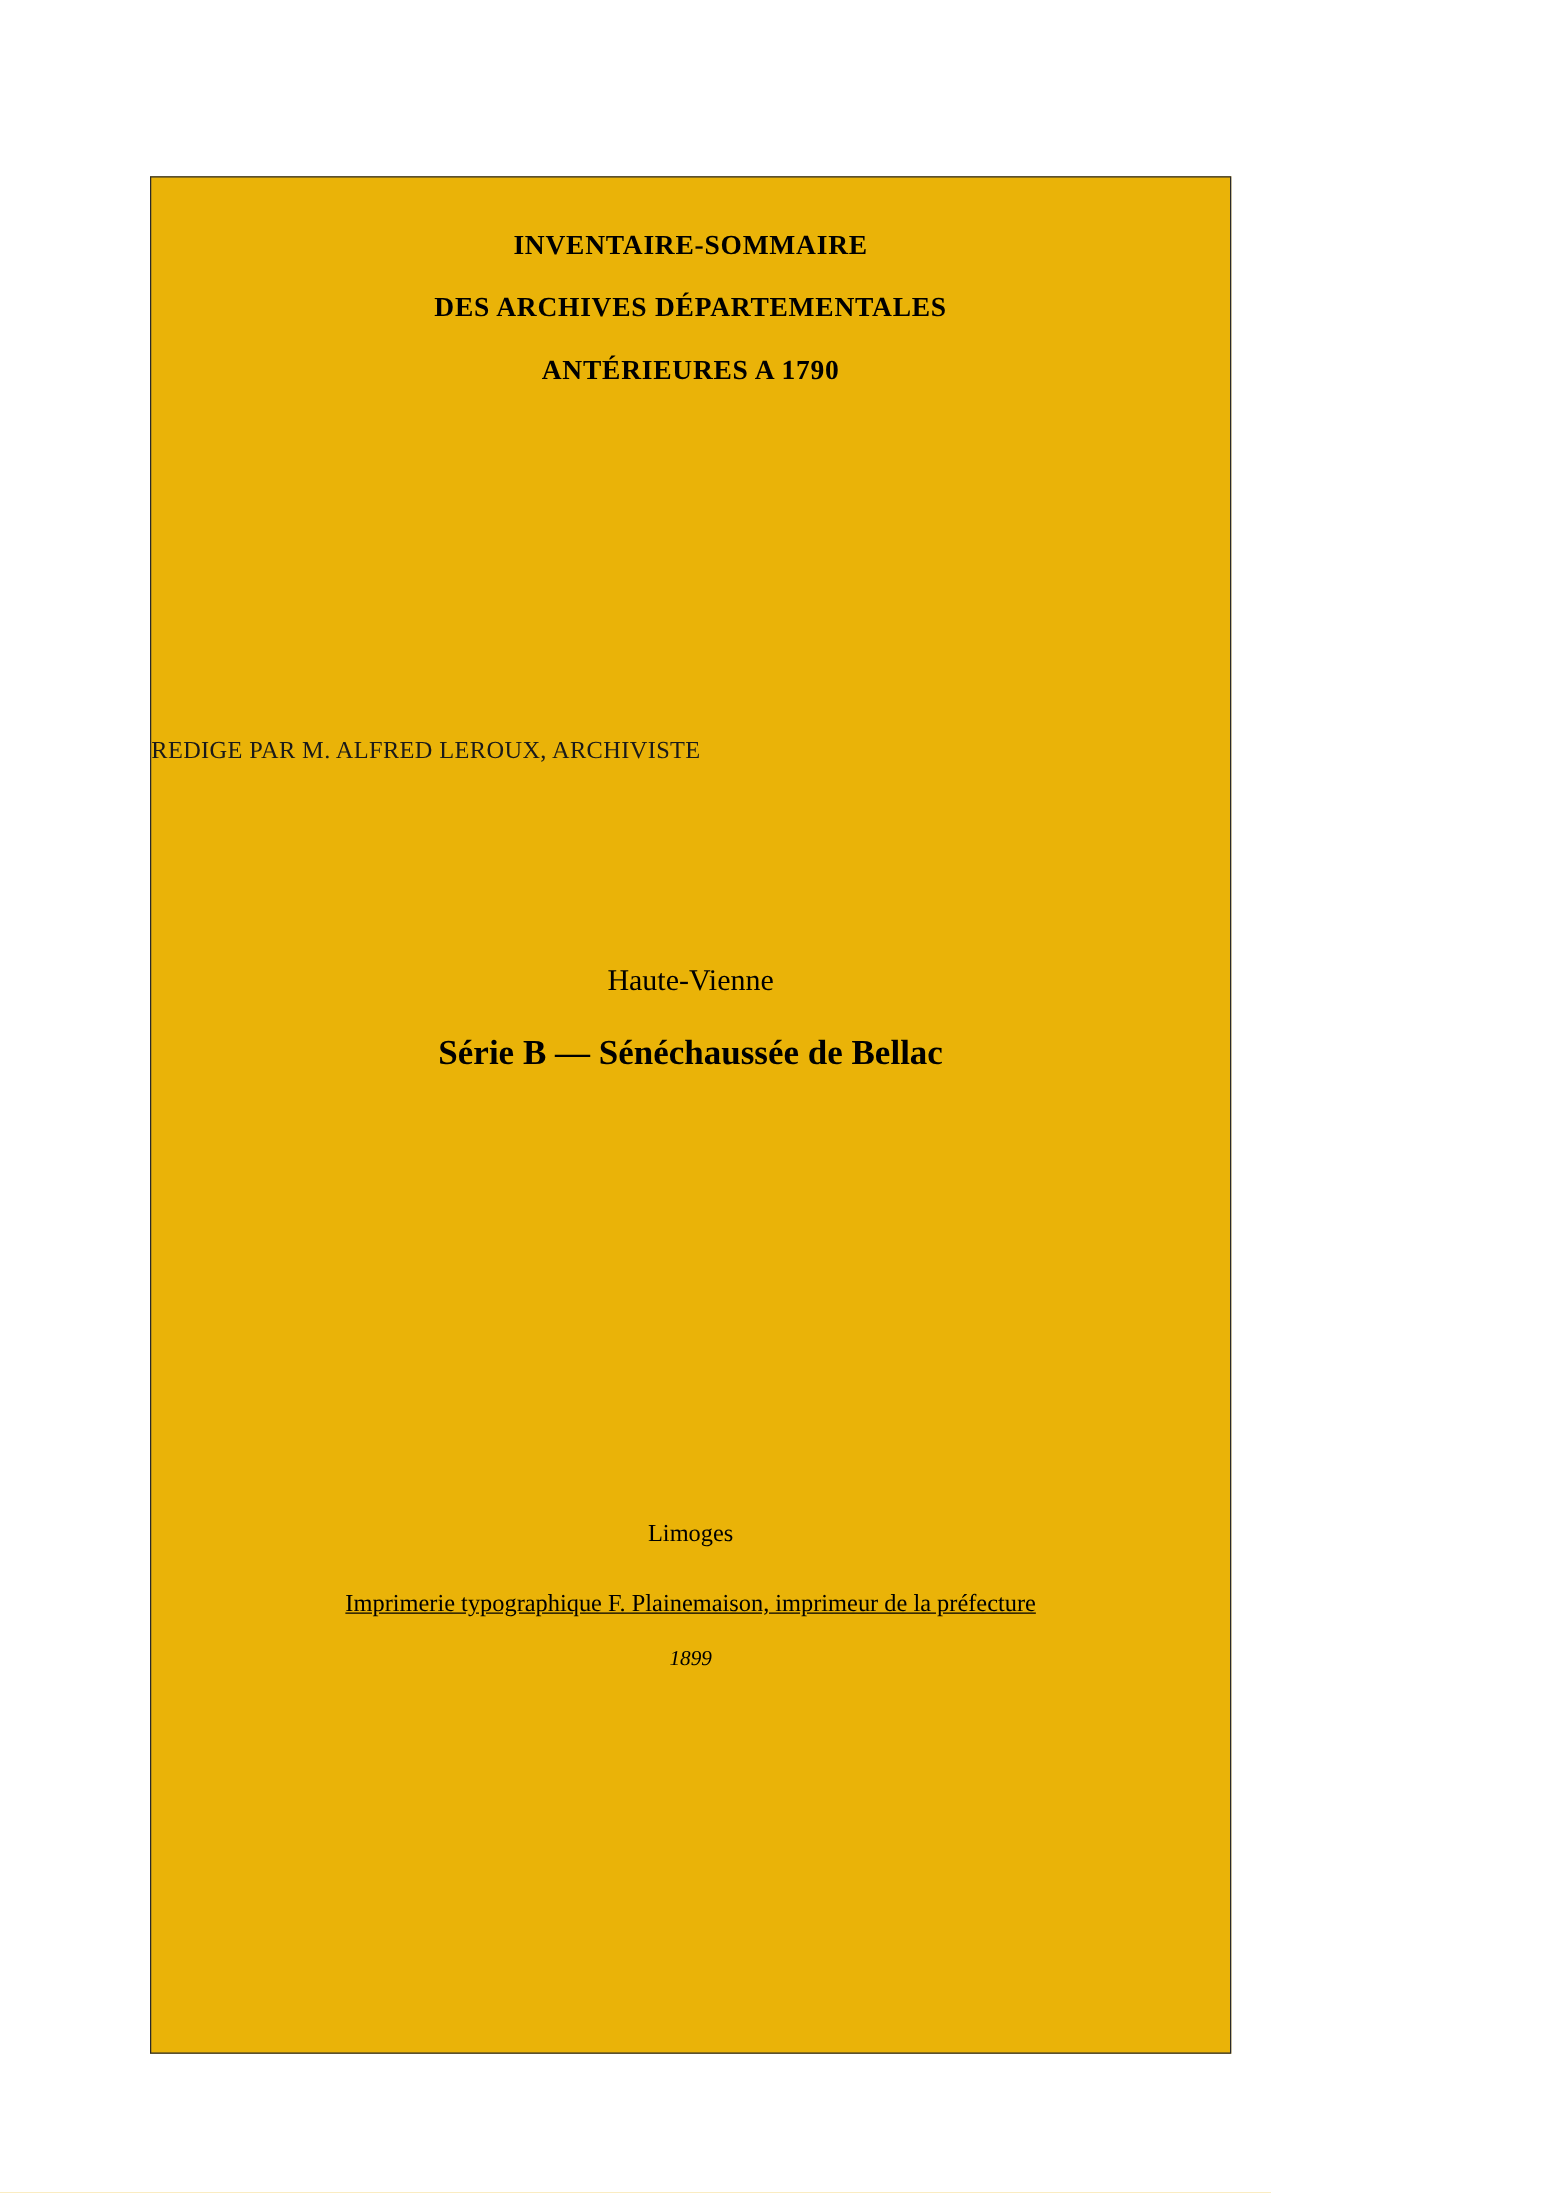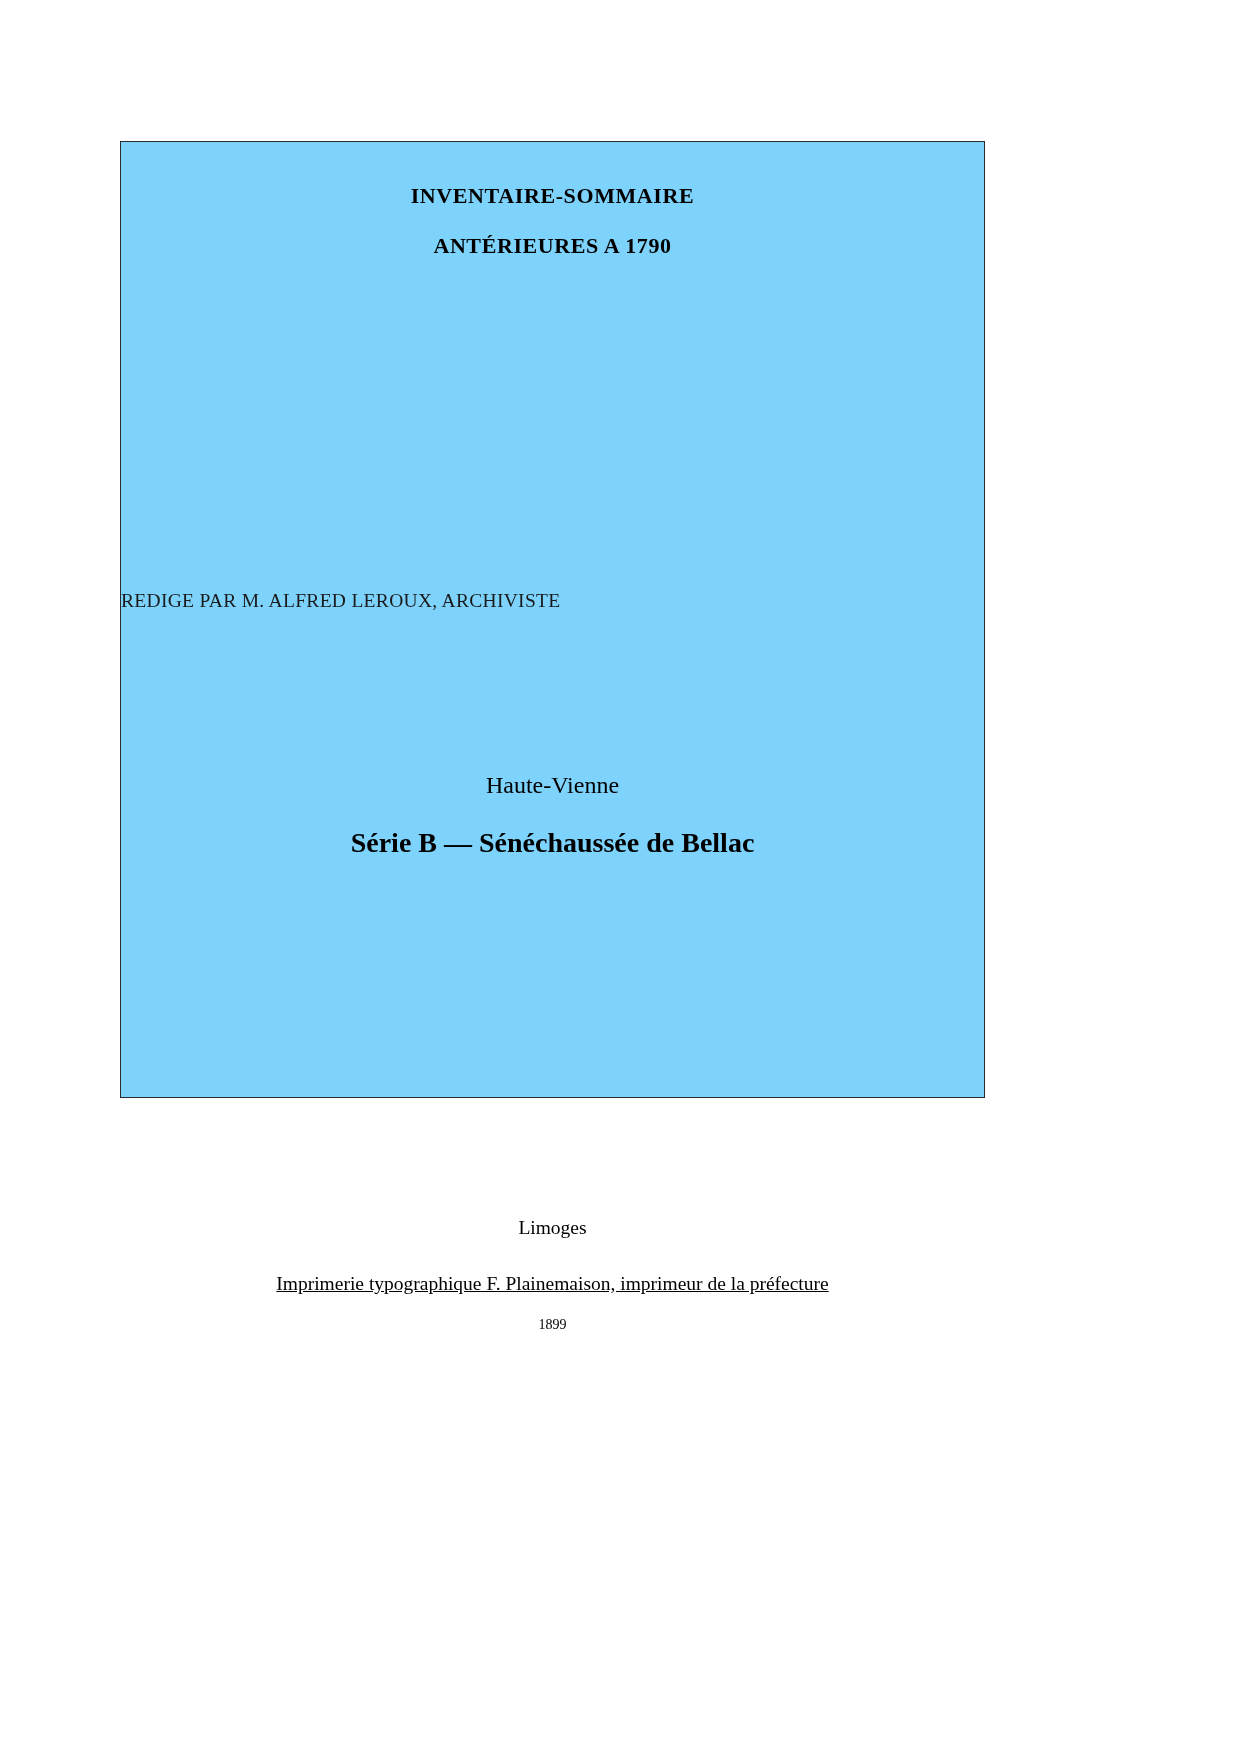--- a/index.html
+++ b/index.html
@@ -12,24 +12,24 @@
     height: 1754px;
     font-family: "Liberation Serif", serif;
     color: #000000;
     position: relative;
   }
   .page-frame {
     position: absolute;
     left: 120px;
     top: 141px;
     width: 865px;
-    height: 957px;
+    height: 1502px;
     border: 1px solid #2b2b2b;
     box-sizing: border-box;
-    background: #7dd3fc;
+    background: #eab308;
   }
   .inner {
     position: relative;
     width: 100%;
     height: 100%;
   }
   .title-block {
     position: absolute;
     top: 42px;
     left: 0;
@@ -83,31 +83,33 @@
   .imprint-city {
     font-size: 19.5px;
     margin-bottom: 34px;
   }
   .imprint-printer {
     font-size: 19.5px;
     margin-bottom: 22px;
     text-decoration: underline;
   }
   .imprint-year {
-    font-size: 14px;
+    font-size: 17px;
+    font-style: italic;
   }
 </style>
 </head>
 <body>
 
 <div class="page-frame">
   <div class="inner">
 
     <div class="title-block">
       <div class="title-line">INVENTAIRE-SOMMAIRE</div>
+      <div class="title-line">DES ARCHIVES DÉPARTEMENTALES</div>
       <div class="title-line third">ANTÉRIEURES A 1790</div>
     </div>
 
     <div class="author-line">REDIGE PAR M. ALFRED LEROUX, ARCHIVISTE</div>
 
     <div class="subject-block">
       <div class="subject-main">Haute-Vienne</div>
       <div class="subject-sub">Série B — Sénéchaussée de Bellac</div>
     </div>
 

